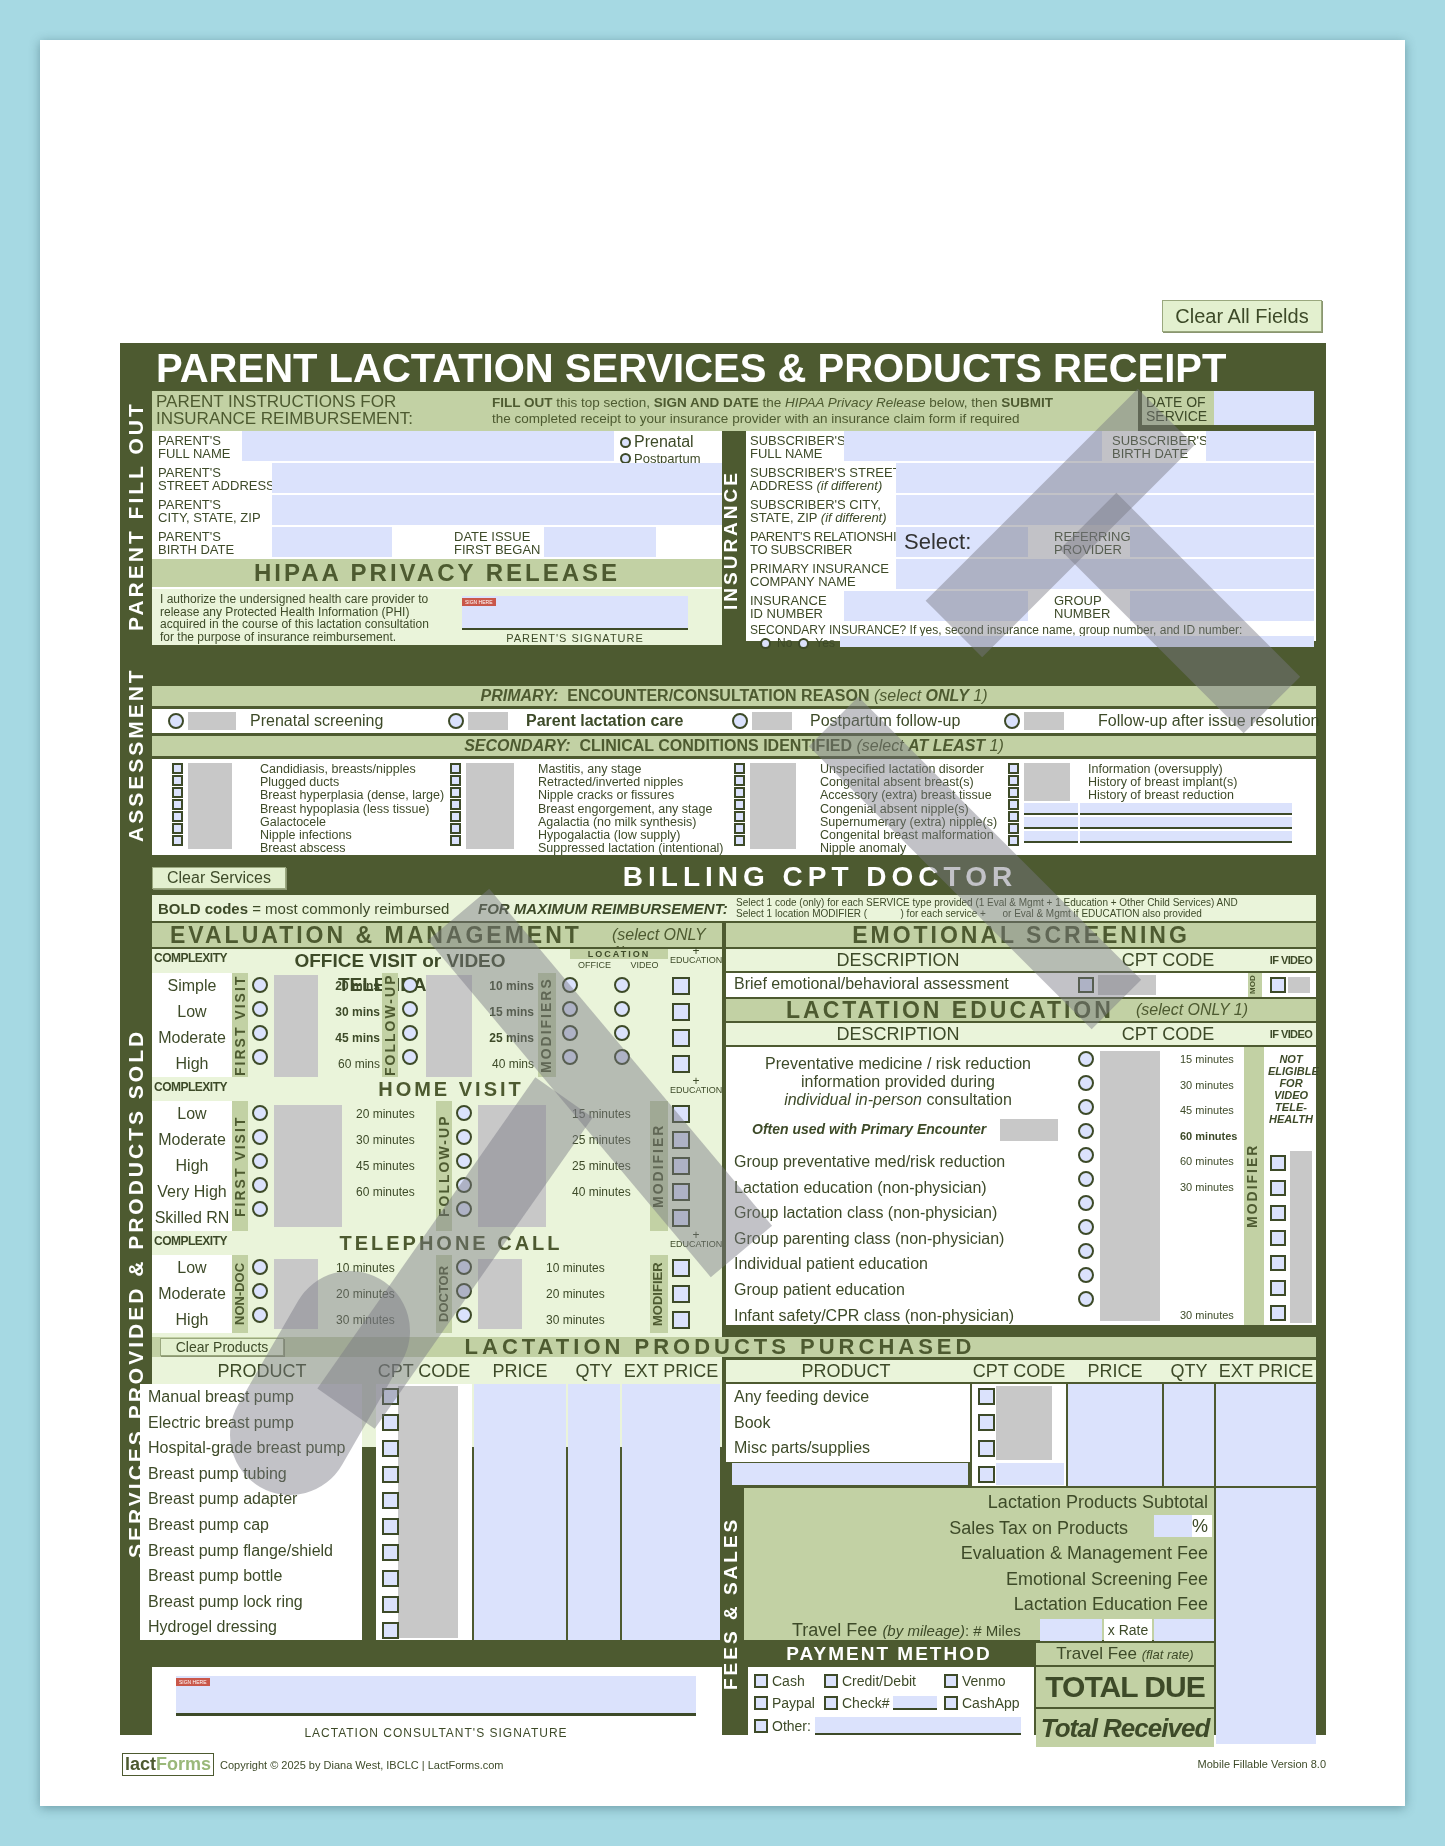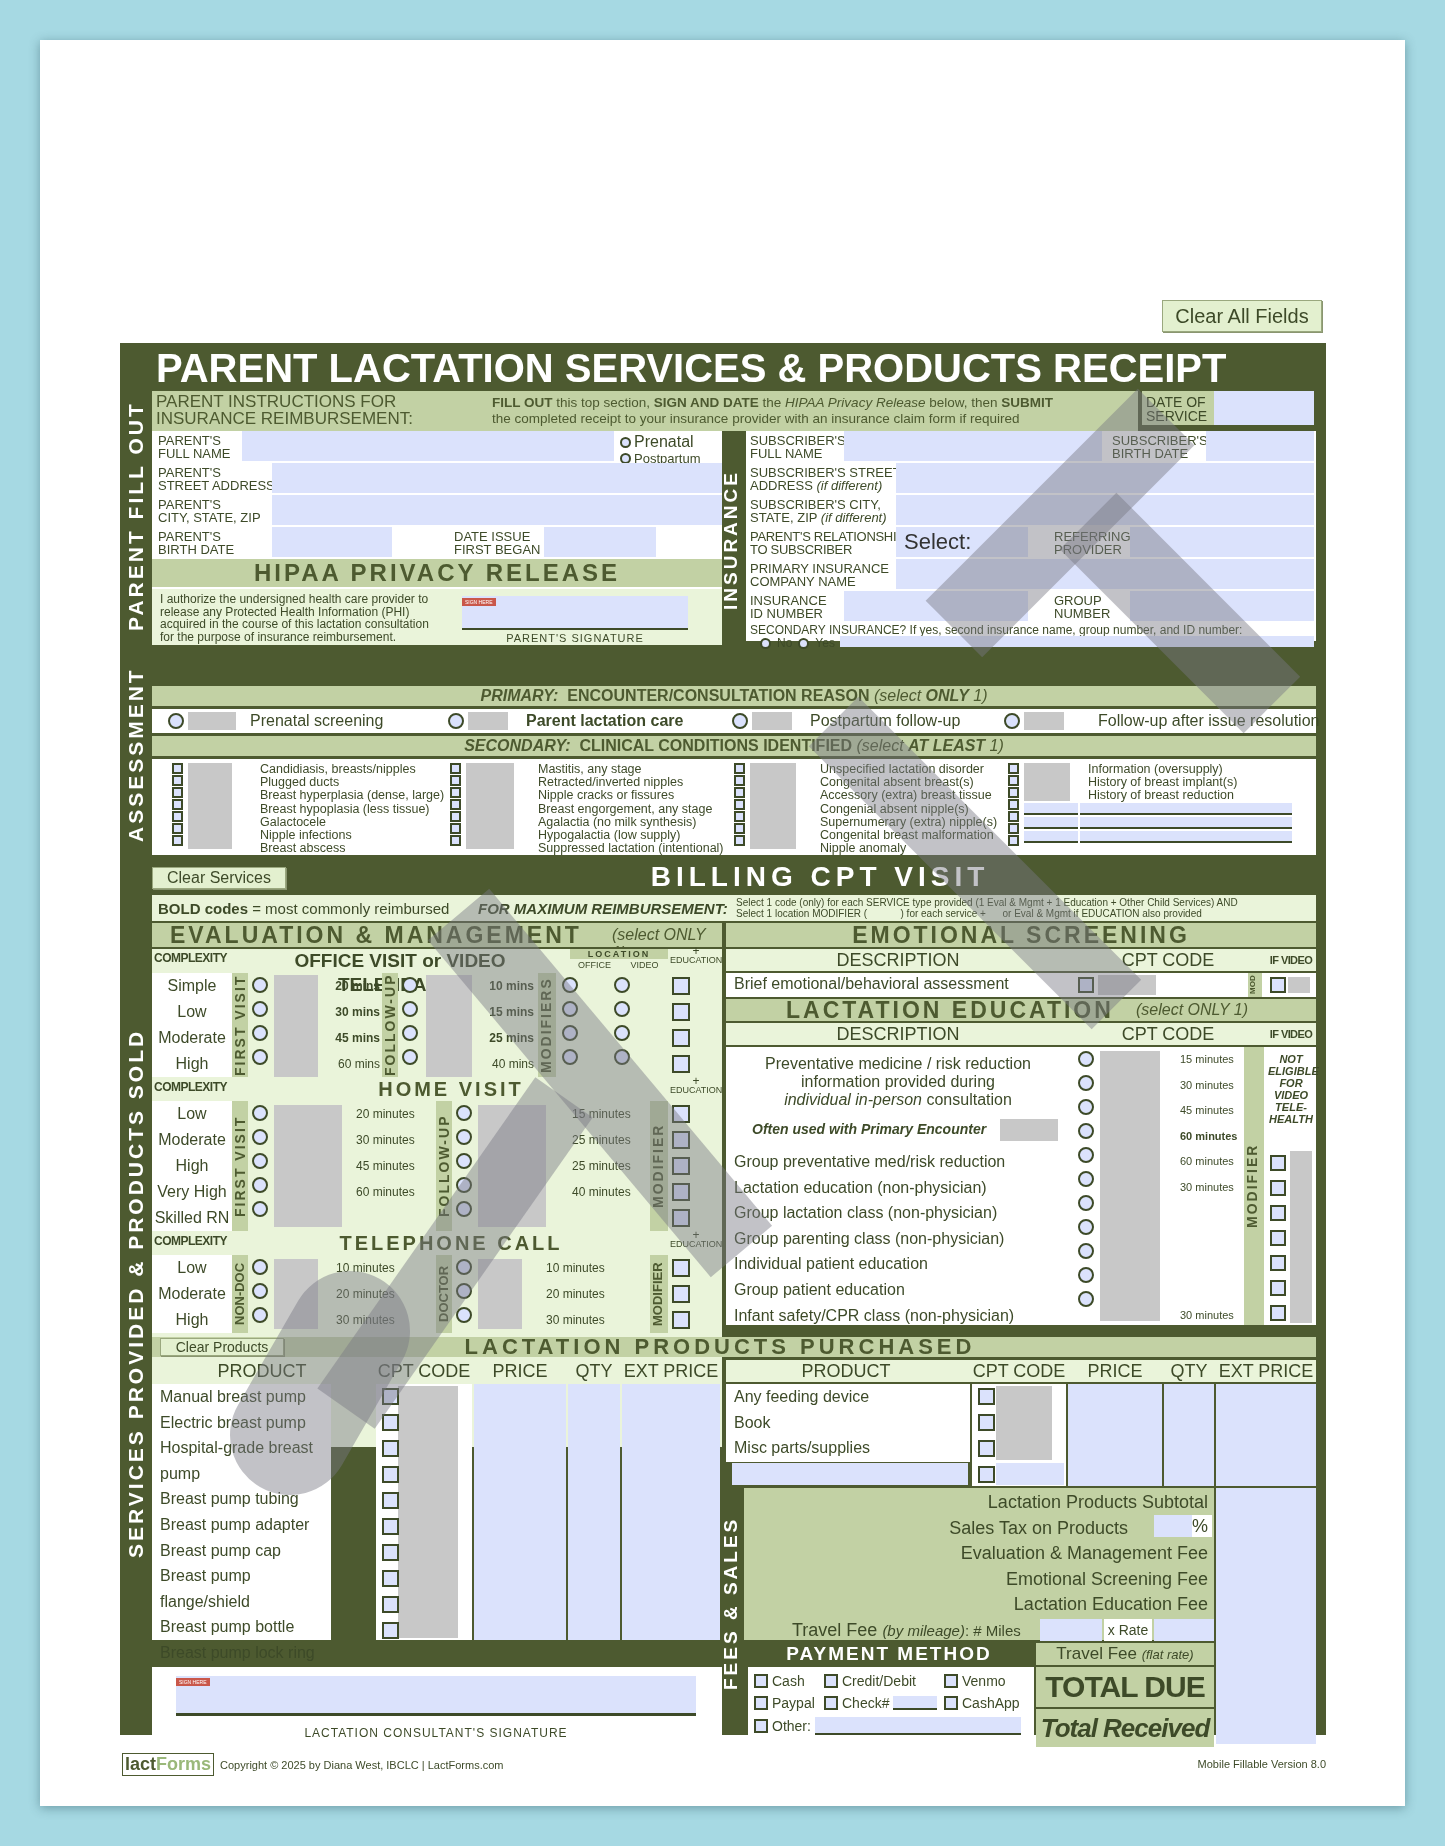--- a/index.html
+++ b/index.html
@@ -226,21 +226,21 @@
       <div>History of breast reduction</div>
     </div>
   <div class="abs fld" style="left:904px;top:460px;width:54px;height:12px;border-bottom:2px solid #3d4a28"></div>
   <div class="abs fld" style="left:960px;top:460px;width:212px;height:12px;border-bottom:2px solid #3d4a28"></div>
   <div class="abs fld" style="left:904px;top:474px;width:54px;height:12px;border-bottom:2px solid #3d4a28"></div>
   <div class="abs fld" style="left:960px;top:474px;width:212px;height:12px;border-bottom:2px solid #3d4a28"></div>
   <div class="abs fld" style="left:904px;top:488px;width:54px;height:12px;border-bottom:2px solid #3d4a28"></div>
   <div class="abs fld" style="left:960px;top:488px;width:212px;height:12px;border-bottom:2px solid #3d4a28"></div>
 
   <div class="btn" style="left:32px;top:524px;width:134px;height:22px;font-size:16px">Clear Services</div>
-  <div class="abs" style="left:420px;top:518px;width:560px;height:32px;color:#fff;font-weight:bold;font-size:28px;line-height:32px;text-align:center;letter-spacing:5px">BILLING CPT VISIT</div>
+  <div class="abs" style="left:420px;top:518px;width:560px;height:32px;color:#fff;font-weight:bold;font-size:28px;line-height:32px;text-align:center;letter-spacing:5px">BILLING CPT DOCTOR</div>
   <div class="abs llg" style="left:32px;top:552px;width:1164px;height:26px"></div>
   <div class="abs" style="left:38px;top:557px;font-size:15px"><b>BOLD codes</b><span> = most commonly reimbursed</span></div>
   <div class="abs" style="left:358px;top:557px;font-size:15px;font-weight:bold;font-style:italic">FOR MAXIMUM REIMBURSEMENT:</div>
   <div class="abs" style="left:616px;top:554px;font-size:10px;line-height:11px;white-space:pre"><div>Select 1 code (only) for each SERVICE type provided (1 Eval &amp; Mgmt + 1 Education + Other Child Services) AND</div><div>Select 1 location MODIFIER (            ) for each service +      or Eval &amp; Mgmt if EDUCATION also provided</div></div>
 
   <div class="abs lg" style="left:32px;top:580px;width:570px;height:24px">
       <span class="hdr" style="position:absolute;left:18px;top:0;font-size:23px;line-height:24px">EVALUATION &amp; MANAGEMENT</span>
       <i style="position:absolute;left:460px;top:3px;font-size:16px;color:#4d5a30">(select ONLY 1)</i>
     </div>
   <div class="abs llg" style="left:32px;top:606px;width:570px;height:498px"></div>
@@ -486,21 +486,21 @@
   <div class="abs lg" style="left:32px;top:994px;width:1164px;height:20px"></div>
   <div class="btn" style="left:40px;top:995px;width:124px;height:18px;font-size:14px">Clear Products</div>
   <div class="abs hdr" style="left:200px;top:994px;width:800px;font-size:22px;line-height:20px;letter-spacing:4px">LACTATION PRODUCTS PURCHASED</div>
 
   <div class="abs llg" style="left:32px;top:1017px;width:570px;height:22px"></div>
   <div class="abs" style="left:32px;top:1017px;width:220px;text-align:center;font-size:18px;line-height:22px">PRODUCT</div>
   <div class="abs" style="left:256px;top:1017px;width:96px;text-align:center;font-size:18px;line-height:22px">CPT CODE</div>
   <div class="abs" style="left:354px;top:1017px;width:92px;text-align:center;font-size:18px;line-height:22px">PRICE</div>
   <div class="abs" style="left:448px;top:1017px;width:52px;text-align:center;font-size:18px;line-height:22px">QTY</div>
   <div class="abs" style="left:502px;top:1017px;width:98px;text-align:center;font-size:18px;line-height:22px">EXT PRICE</div>
-  <div class="abs wh" style="left:32px;top:1041px;width:179px;height:256px">
+  <div class="abs wh" style="left:20px;top:1041px;width:222px;height:256px">
     <div style="padding-left:8px;font-size:16px;line-height:25.6px">
       <div>Manual breast pump</div>
         <div>Electric breast pump</div>
         <div>Hospital-grade breast pump</div>
         <div>Breast pump tubing</div>
         <div>Breast pump adapter</div>
         <div>Breast pump cap</div>
         <div>Breast pump flange/shield</div>
         <div>Breast pump bottle</div>
         <div>Breast pump lock ring</div>

